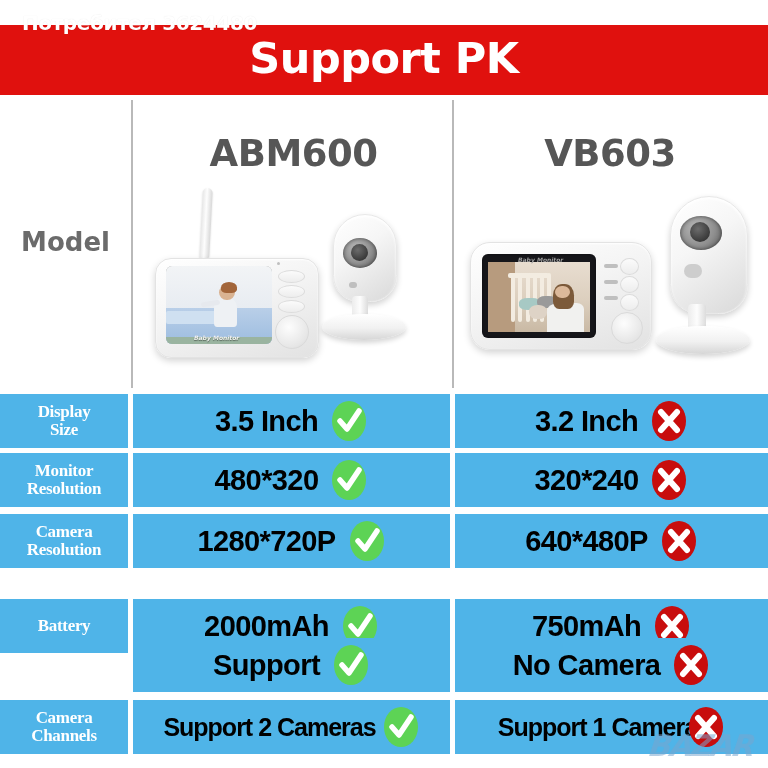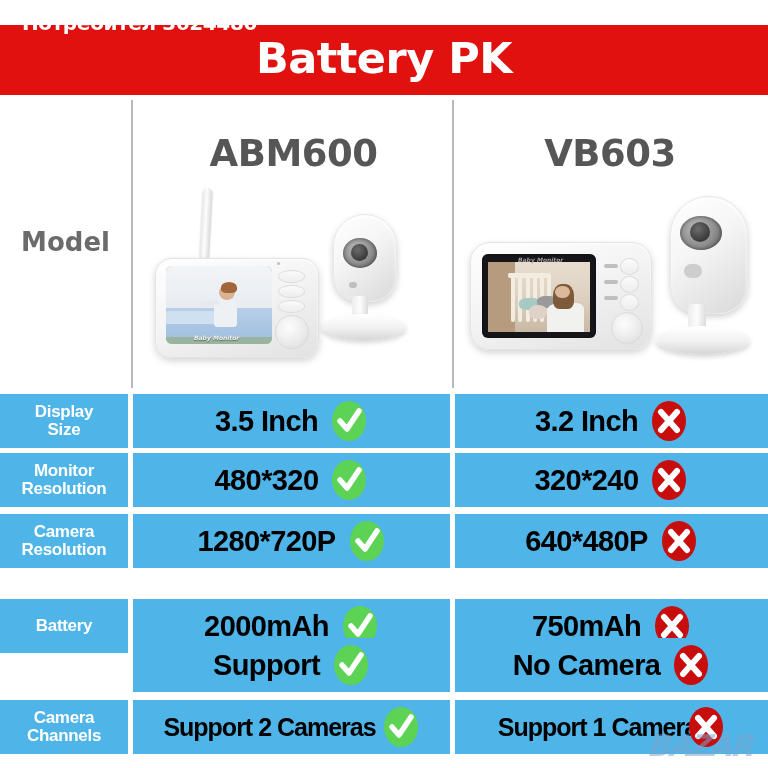--- a/index.html
+++ b/index.html
@@ -251,21 +251,21 @@
     left: 0;
     width: 128px;
     justify-content: center;
     text-align: center;
   }
   .cell.value-a { left: 133px; width: 317px; }
   .cell.value-b { left: 455px; width: 313px; }
 
   .label-text {
     color: #ffffff;
-    font-family: Liberation Sans, sans-serif;
+    font-family: Liberation Serif, serif;
     font-size: 17px;
     font-weight: bold;
     line-height: 1.05;
     letter-spacing: -0.3px;
     text-align: center;
     width: 100%;
     padding: 0 2px;
     box-sizing: border-box;
   }
   .value-wrap {
@@ -304,21 +304,21 @@
     height: 6px;
     background: #ffffff;
   }
 </style>
 </head>
 <body>
 
 <div id="page">
 
   <div class="banner">
-    <div class="banner-title">Battery PK</div>
+    <div class="banner-title">Support PK</div>
   </div>
   <div class="watermark-top">Потребител 3624480</div>
 
   <div class="model-band"></div>
   <div class="vdiv left"></div>
   <div class="vdiv right"></div>
 
   <div class="model-label">
     <span>Model</span>
   </div>

